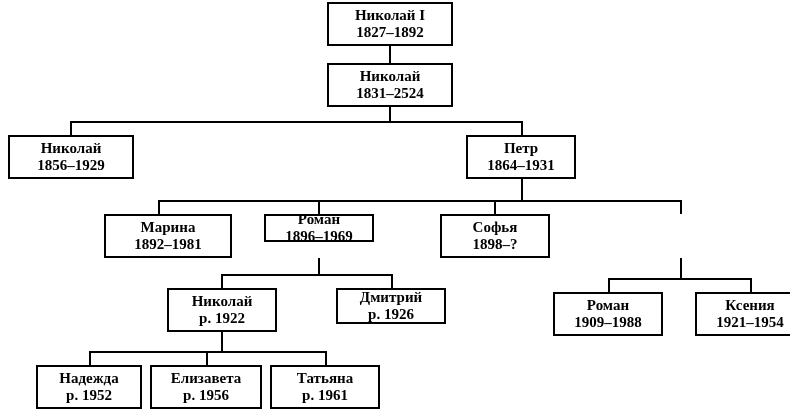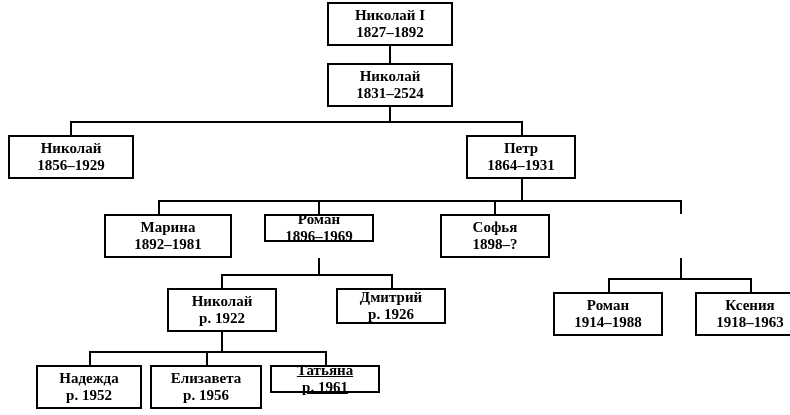--- a/index.html
+++ b/index.html
@@ -99,31 +99,31 @@
     <div class="node" style="left: 167px; top: 288px; width: 110px; height: 44px;">
       <span class="nm">Николай</span>
       <span class="yr">р. 1922</span>
     </div>
     <div class="node" style="left: 336px; top: 288px; width: 110px; height: 36px;">
       <span class="nm">Дмитрий</span>
       <span class="yr">р. 1926</span>
     </div>
     <div class="node" style="left: 553px; top: 292px; width: 110px; height: 44px;">
       <span class="nm">Роман</span>
-      <span class="yr">1914–1988</span>
+      <span class="yr">1909–1988</span>
     </div>
     <div class="node" style="left: 695px; top: 292px; width: 110px; height: 44px;">
       <span class="nm">Ксения</span>
-      <span class="yr">1918–1963</span>
+      <span class="yr">1921–1954</span>
     </div>
     <div class="node" style="left: 36px; top: 365px; width: 106px; height: 44px;">
       <span class="nm">Надежда</span>
       <span class="yr">р. 1952</span>
     </div>
     <div class="node" style="left: 150px; top: 365px; width: 112px; height: 44px;">
       <span class="nm">Елизавета</span>
       <span class="yr">р. 1956</span>
     </div>
-    <div class="node" style="left: 270px; top: 365px; width: 110px; height: 28px; text-decoration: underline;">
+    <div class="node" style="left: 270px; top: 365px; width: 110px; height: 44px;">
       <span class="nm">Татьяна</span>
       <span class="yr">р. 1961</span>
     </div>
   </div>
 
 </body></html>

